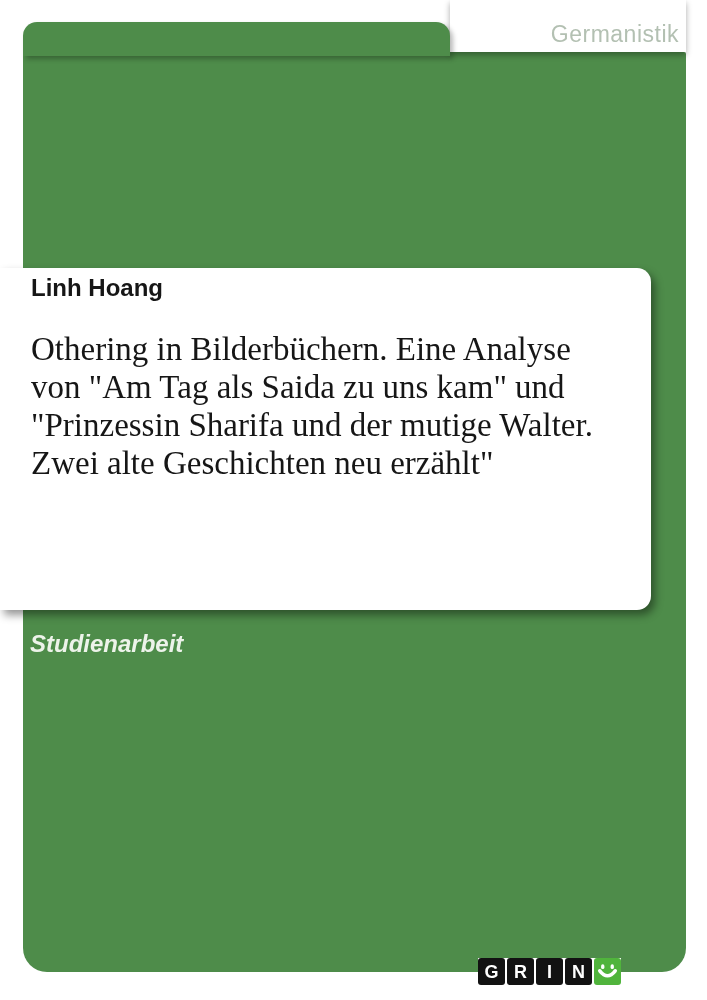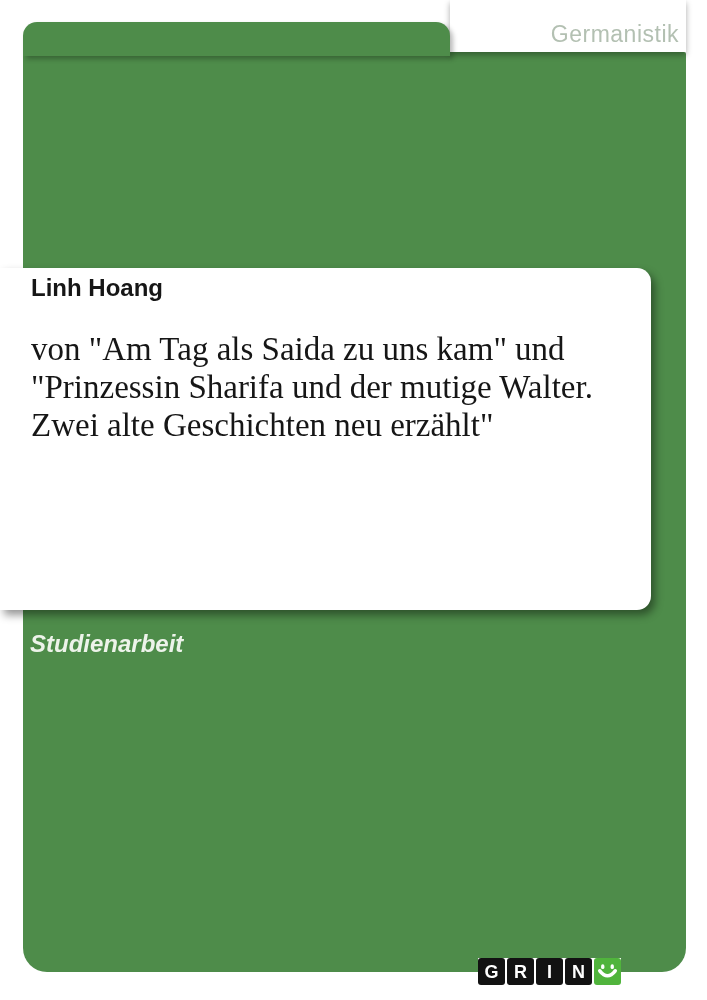--- a/index.html
+++ b/index.html
@@ -121,20 +121,21 @@
 
   <div class="top-strip">
     <span class="category">Germanistik</span>
   </div>
 
   <div class="panel-tab"></div>
 
   <div class="card">
     <div class="author">Linh Hoang</div>
     <div class="title">
+      <div class="title-line">Othering in Bilderbüchern. Eine Analyse</div>
       <div class="title-line">von "Am Tag als Saida zu uns kam" und</div>
       <div class="title-line">"Prinzessin Sharifa und der mutige Walter.</div>
       <div class="title-line">Zwei alte Geschichten neu erzählt"</div>
     </div>
   </div>
 
   <div class="doc-type">Studienarbeit</div>
 
   <div class="logo">
     <div class="logo-box">G</div>

